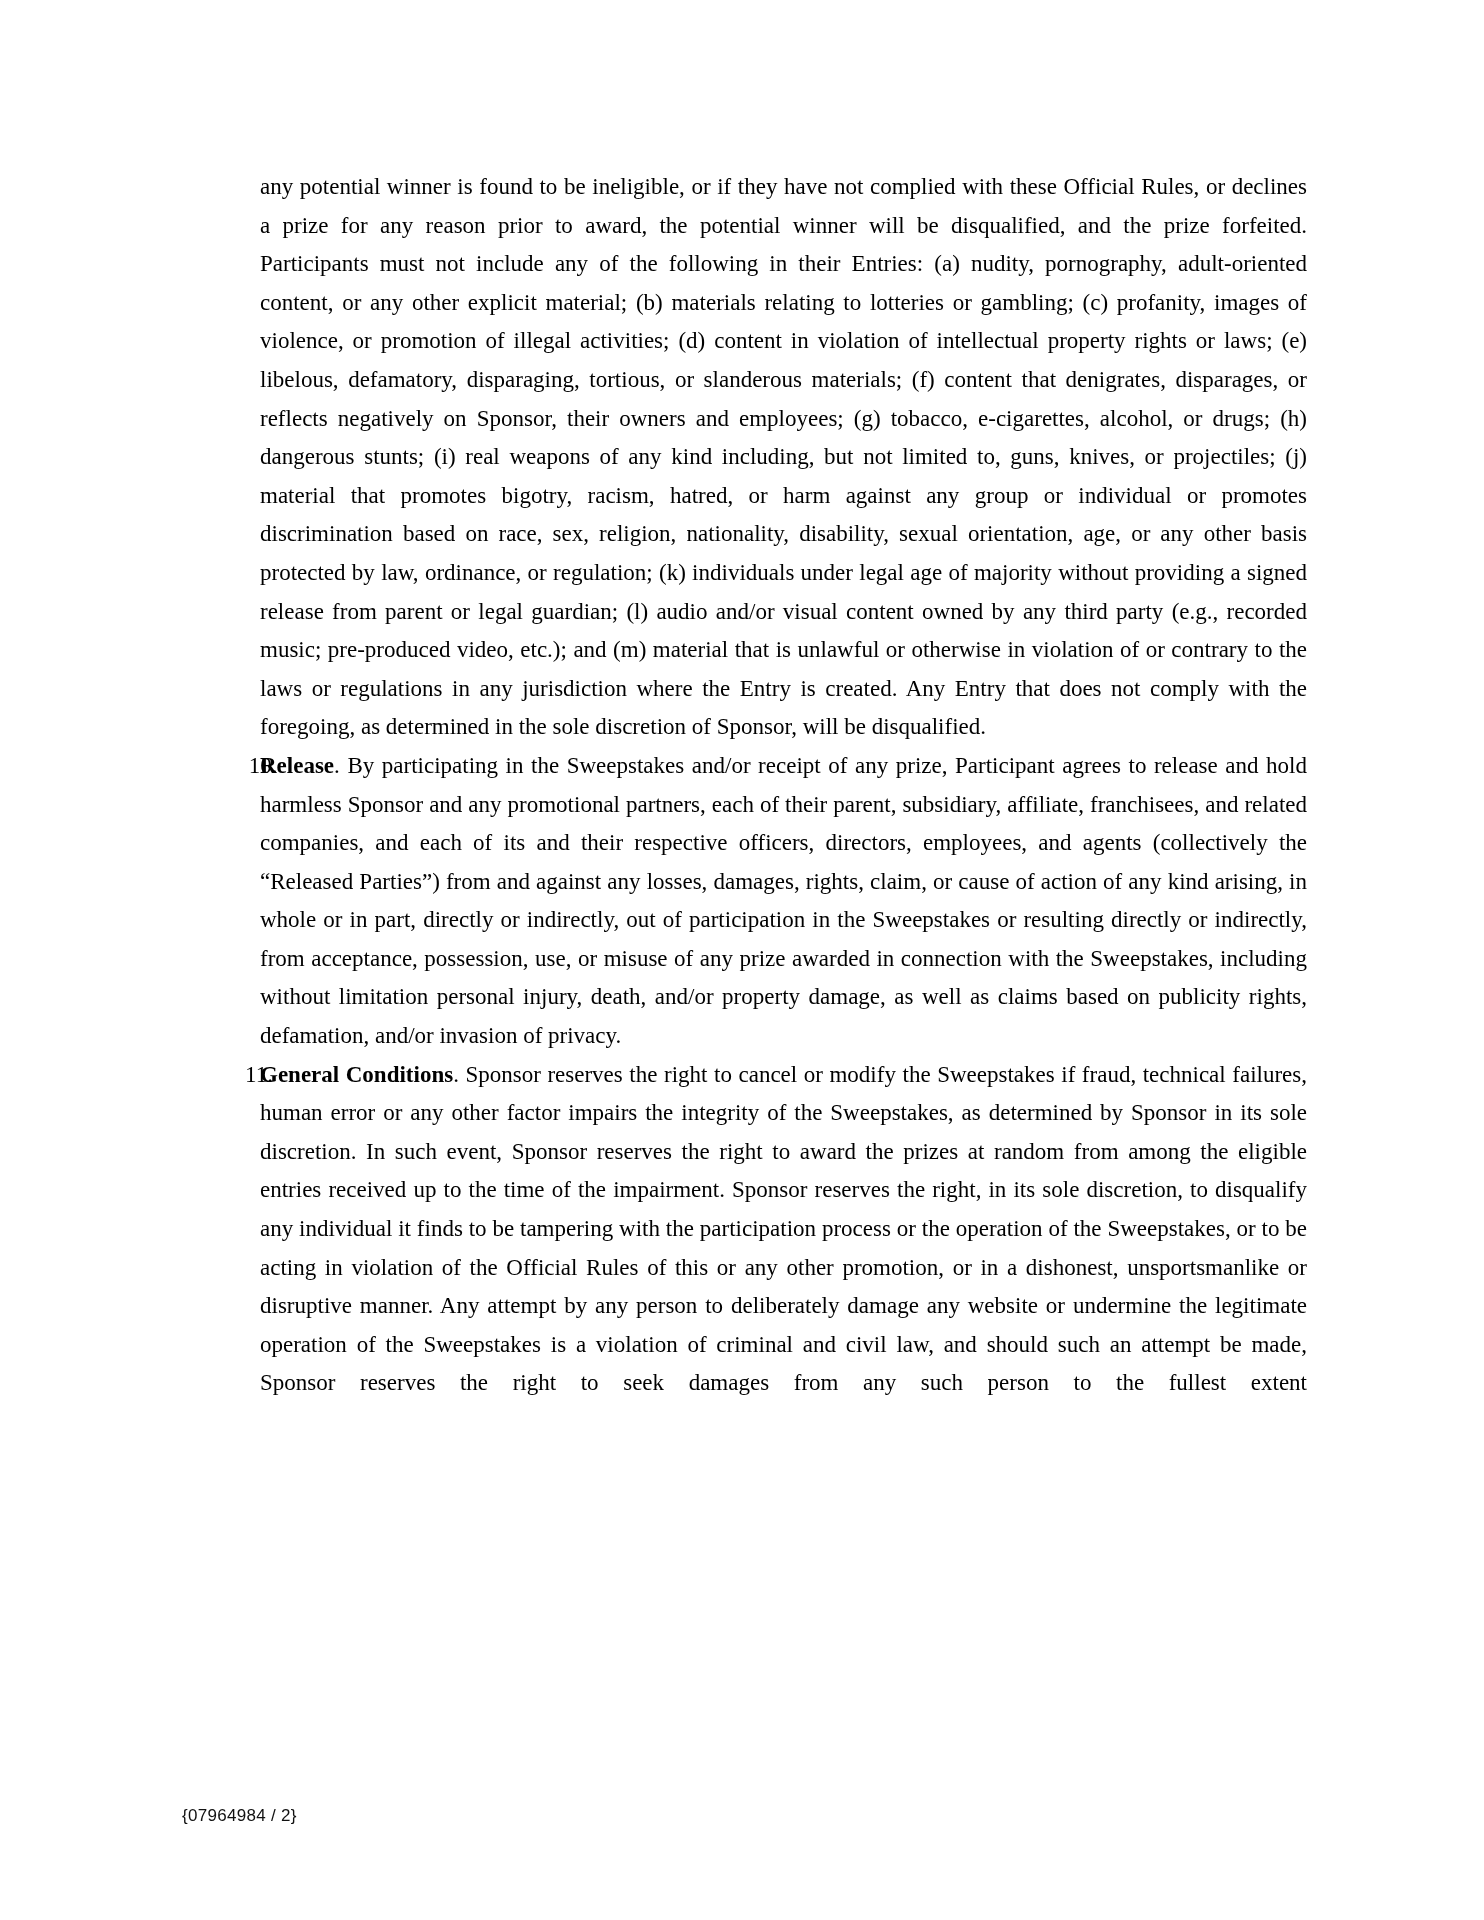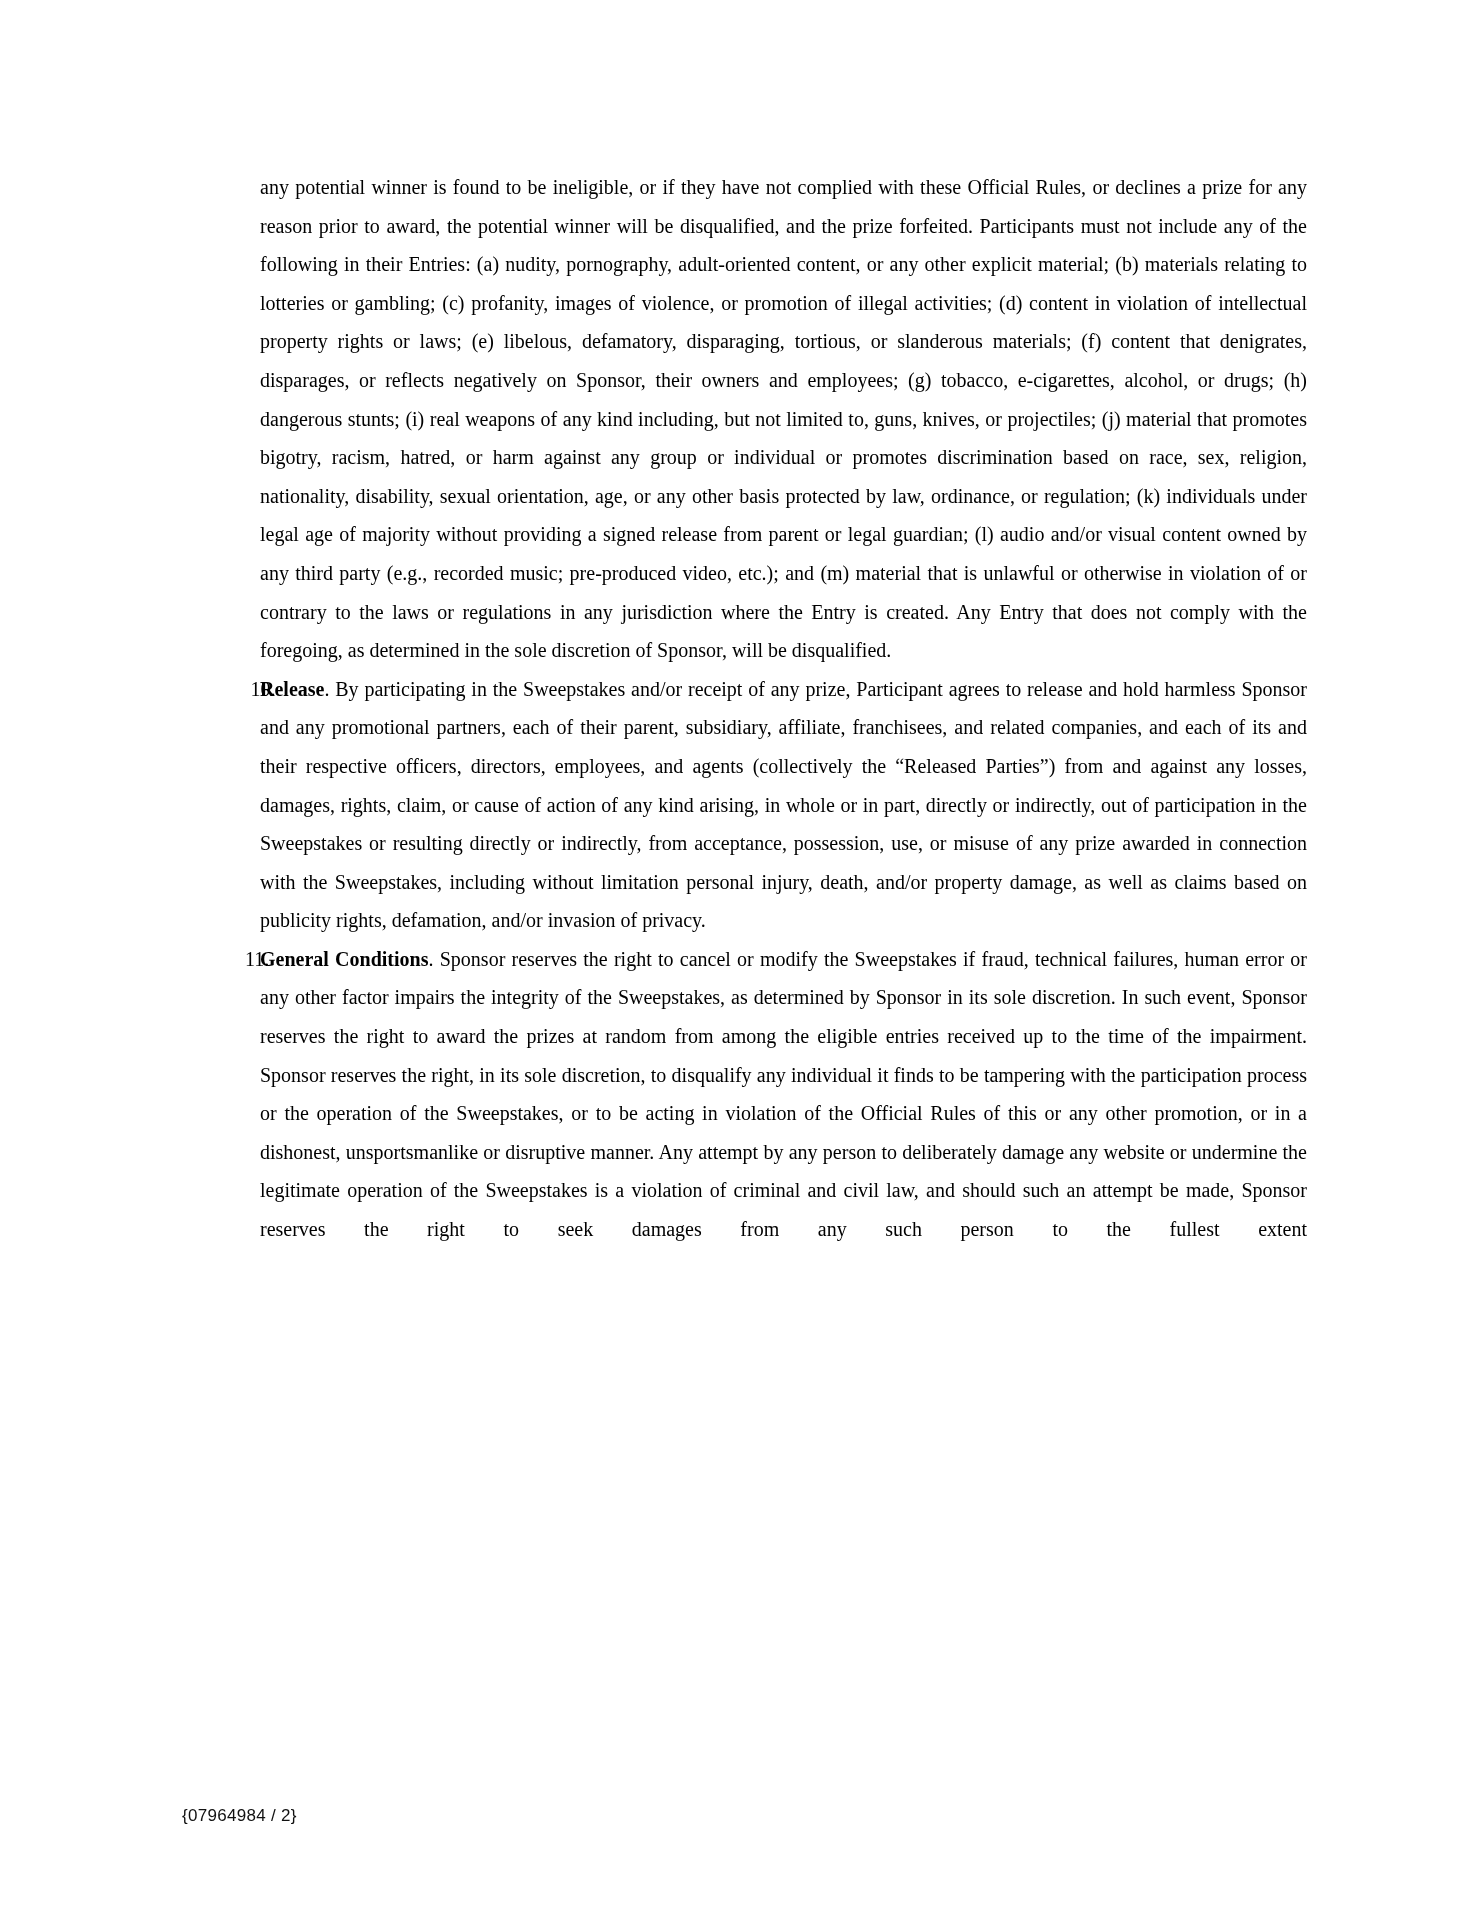--- a/index.html
+++ b/index.html
@@ -11,21 +11,21 @@
     font-family: "Liberation Serif", serif;
     color: #000000;
     overflow: hidden;
     margin: 0 auto;
   }
   .content {
     position: absolute;
     left: 260px;
     top: 168px;
     width: 1047px;
-    font-size: 20px;
+    font-size: 23px;
     line-height: 38.6px;
     text-align: justify;
   }
   .para { margin: 0; }
   .list-item { position: relative; margin: 0; }
   .item-number {
     position: absolute;
     left: -40px;
     top: 0;
     width: 36px;

